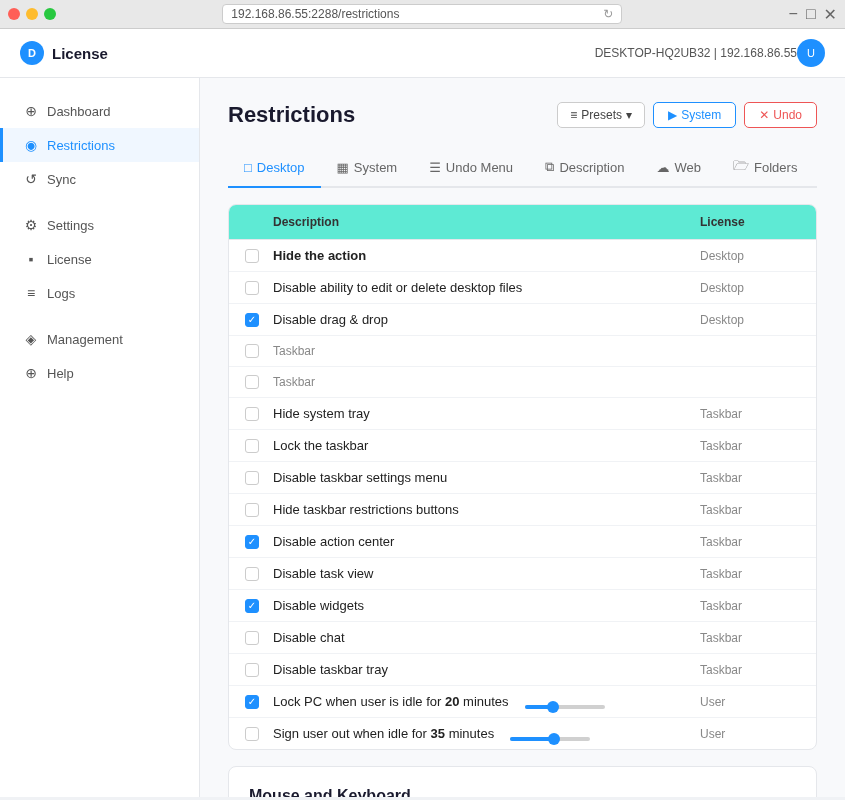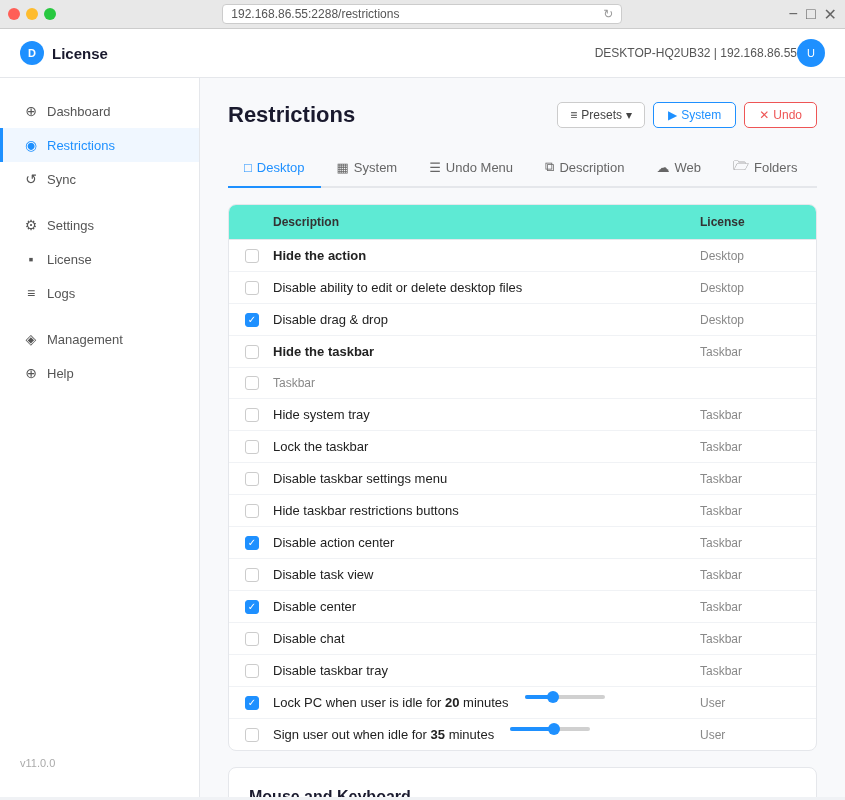--- a/index.html
+++ b/index.html
@@ -254,21 +254,21 @@
     .checkbox-input:checked::after {
       content: '✓';
       color: white;
       font-size: 10px;
       line-height: 1;
     }
 
     
     .row-with-slider {
       display: flex;
-      align-items: flex-start;
+      align-items: flex-end;
       flex: 1;
       gap: 8px;
     }
     .slider-label { color: #222; }
     .slider-label strong { font-weight: 700; }
     .slider-track {
       width: 80px;
       height: 4px;
       background: #d0d0d0;
       border-radius: 2px;
@@ -370,21 +370,20 @@
         <div style="height:12px;"></div>
         <div class="sidebar-item">
           <span class="sidebar-icon">◈</span>
           <span>Management</span>
         </div>
         <div class="sidebar-item">
           <span class="sidebar-icon">⊕</span>
           <span>Help</span>
         </div>
       </nav>
-      <div class="sidebar-version">v11.0.0</div>
     </div>
 
     <div class="content-area">
 
       <div class="page-header">
         <h1 class="page-title">Restrictions</h1>
         <div class="header-actions">
           <button class="btn-presets">
             <span>≡</span>
             <span>Presets</span>
@@ -457,21 +456,20 @@
             <input type="checkbox" class="checkbox-input" checked="" style="">
           </div>
           <div class="row-desc">Disable drag &amp; drop</div>
           <div class="row-section">Desktop</div>
         </div>
 
         <div class="table-row">
           <div class="row-checkbox">
             <input type="checkbox" class="checkbox-input" style="">
           </div>
-          <div class="row-desc bold">Hide the taskbar</div>
           <div class="row-section">Taskbar</div>
         </div>
 
         <div class="table-row">
           <div class="row-checkbox">
             <input type="checkbox" class="checkbox-input" style="">
           </div>
           <div class="row-section">Taskbar</div>
         </div>
 
@@ -520,21 +518,21 @@
             <input type="checkbox" class="checkbox-input" style="">
           </div>
           <div class="row-desc">Disable task view</div>
           <div class="row-section">Taskbar</div>
         </div>
 
         <div class="table-row">
           <div class="row-checkbox">
             <input type="checkbox" class="checkbox-input" checked="" style="">
           </div>
-          <div class="row-desc">Disable center</div>
+          <div class="row-desc">Disable widgets</div>
           <div class="row-section">Taskbar</div>
         </div>
 
         <div class="table-row">
           <div class="row-checkbox">
             <input type="checkbox" class="checkbox-input" style="">
           </div>
           <div class="row-desc">Disable chat</div>
           <div class="row-section">Taskbar</div>
         </div>

